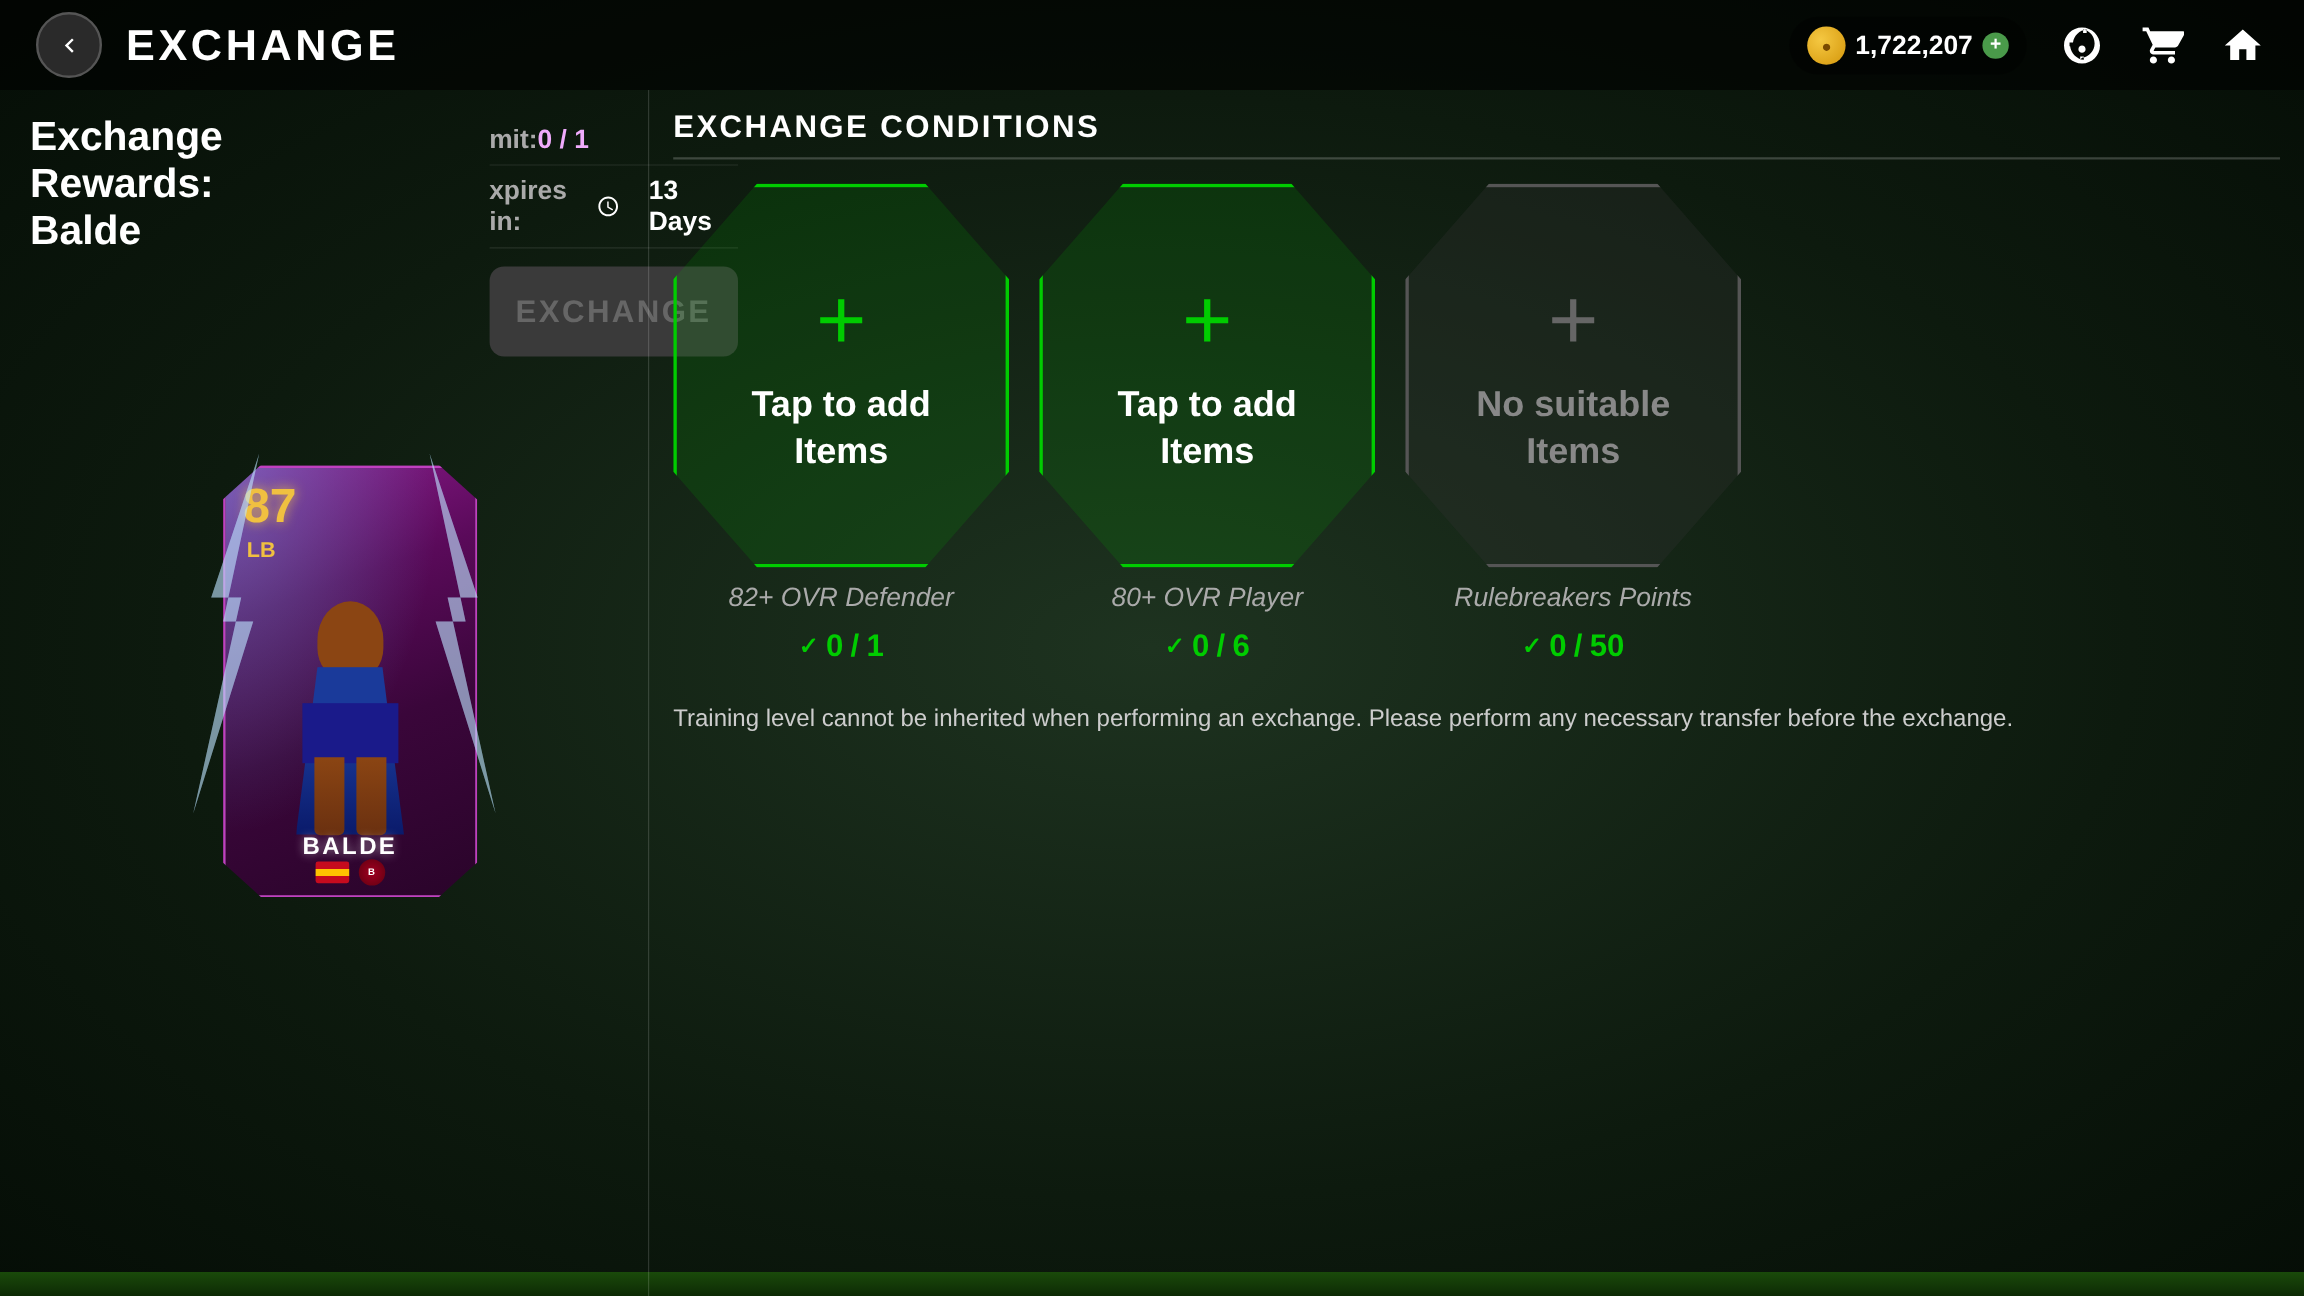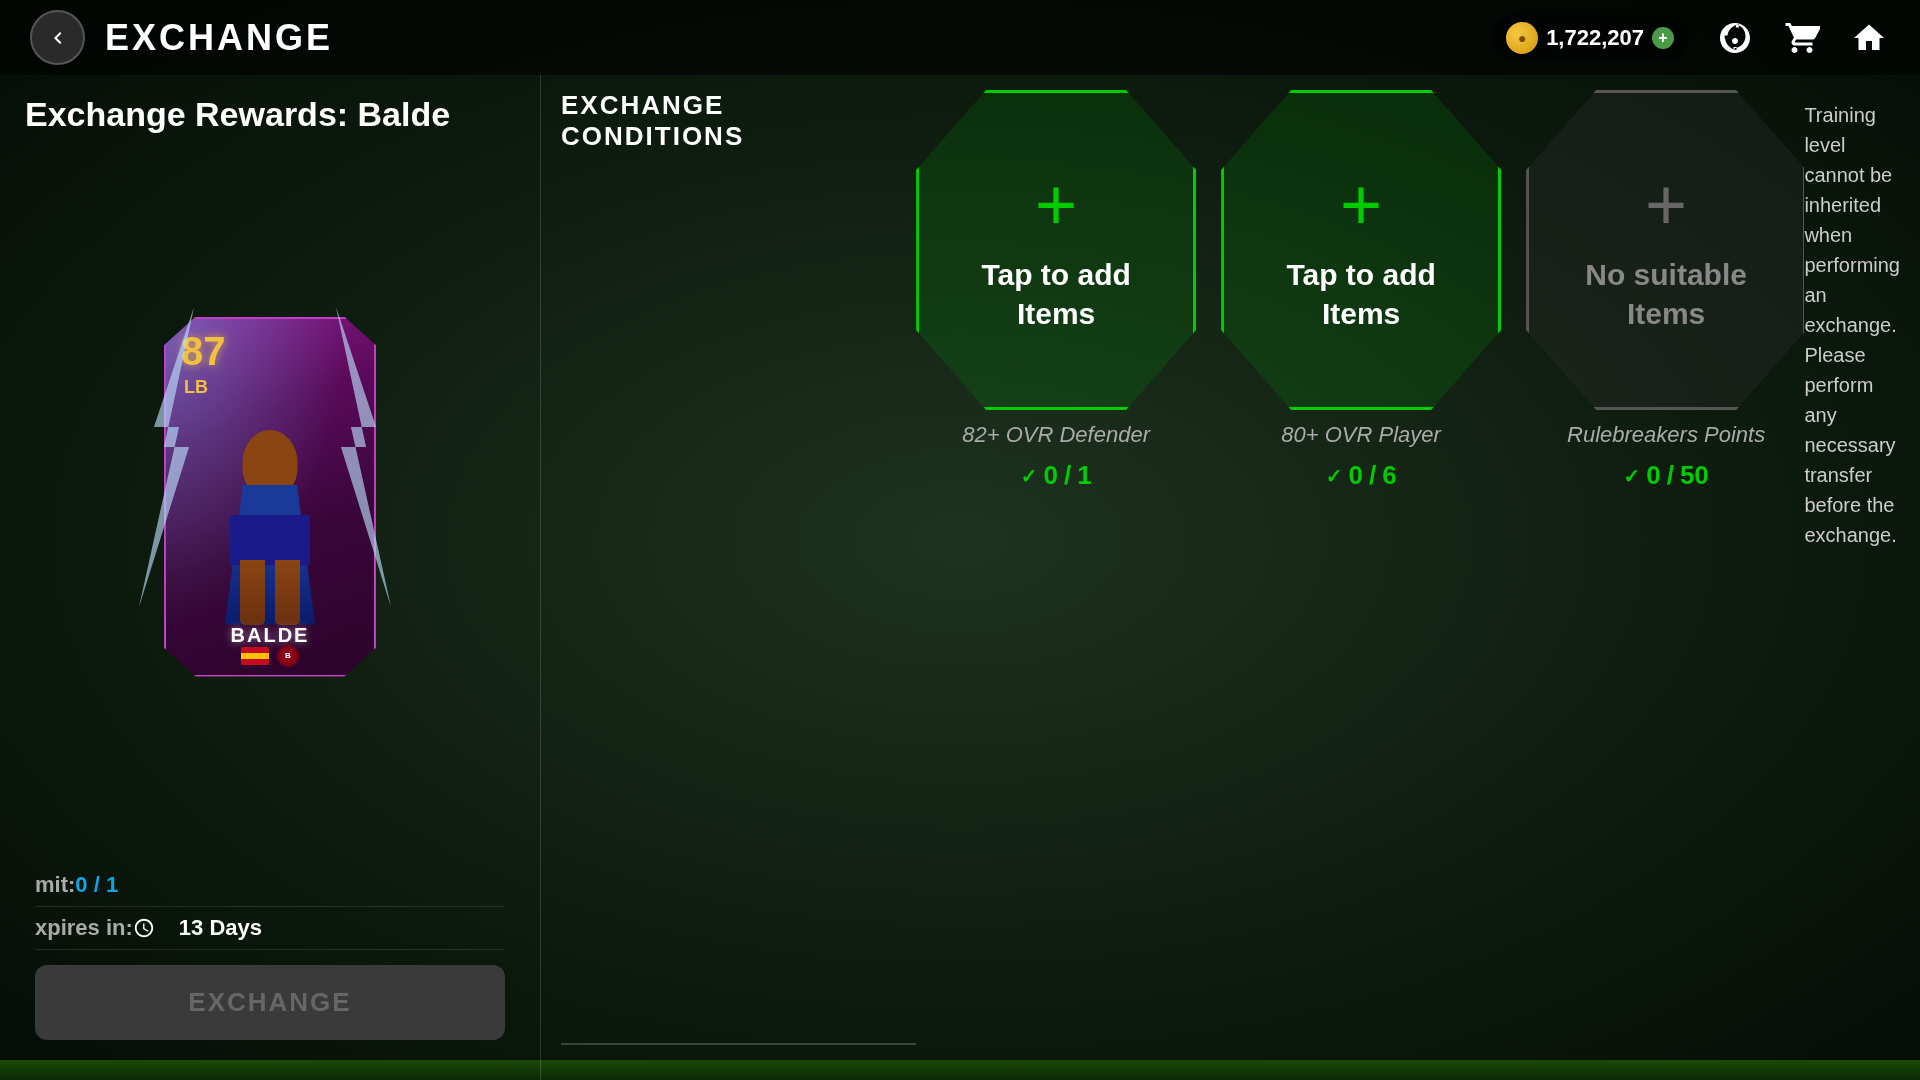--- a/index.html
+++ b/index.html
@@ -132,21 +132,20 @@
       display: flex;
       height: calc(1080px - 75px);
     }
 
     
     .left-panel {
       width: 540px;
       flex-shrink: 0;
       padding: 20px 25px;
       display: flex;
-      flex-direction: column;
     }
 
     .reward-title {
       font-size: 34px;
       font-weight: 700;
       color: white;
       margin-bottom: 15px;
     }
 
     .reward-title span {
@@ -369,21 +368,21 @@
 
     .info-label {
       font-size: 22px;
       font-weight: 600;
       color: #aaa;
     }
 
     .info-value {
       font-size: 22px;
       font-weight: 700;
-      color: #0ea5e9;
+      color: #f0abfc;
     }
 
     .info-value-exp {
       display: flex;
       align-items: center;
       gap: 24px;
       font-size: 22px;
       font-weight: 700;
       color: white;
     }
@@ -408,20 +407,21 @@
       cursor: not-allowed;
       text-transform: uppercase;
     }
 
     
     .right-panel {
       flex: 1;
       padding: 15px 20px;
       border-left: 1px solid rgba(255,255,255,0.15);
       display: flex;
+      flex-direction: column;
     }
 
     .conditions-title {
       font-size: 26px;
       font-weight: 900;
       color: white;
       letter-spacing: 2px;
       margin-bottom: 20px;
       border-bottom: 2px solid rgba(255,255,255,0.2);
       padding-bottom: 10px;

